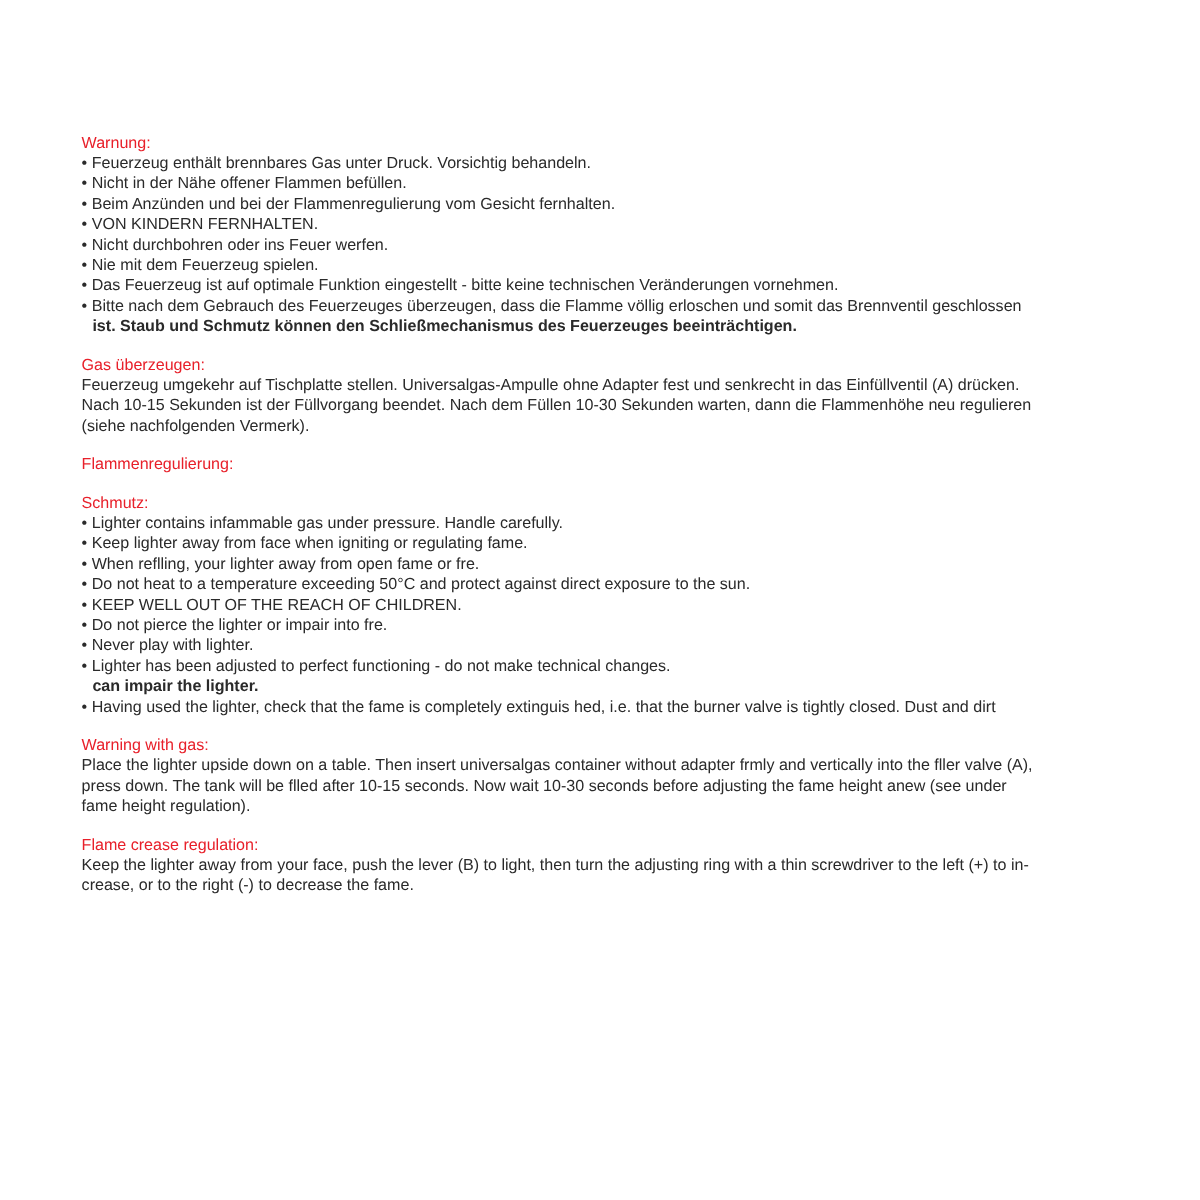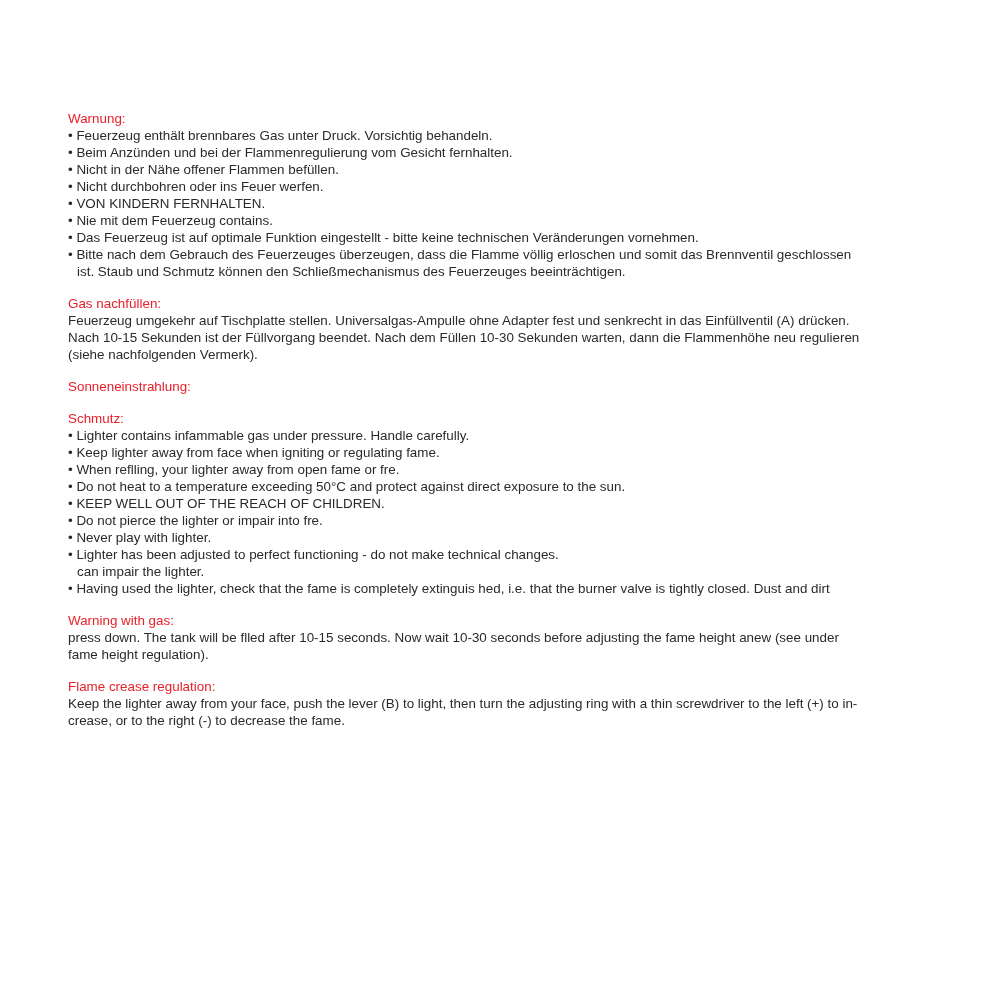--- a/index.html
+++ b/index.html
@@ -32,52 +32,53 @@
     font-size: 13.4px;
     line-height: 17px;
     font-weight: 400;
     color: #e8202a;
   }
   .line {
     white-space: pre;
   }
   .line.indent {
     padding-left: 9px;
+    font-weight: bold;
   }
 </style>
 </head>
 <body>
 
 <main class="sheet">
   <section class="section">
     <h2 class="heading">Warnung:</h2>
     <div>
         <div class="line">• Feuerzeug enthält brennbares Gas unter Druck. Vorsichtig behandeln.</div>
+        <div class="line">• Nicht in der Nähe offener Flammen befüllen.</div>
         <div class="line">• Beim Anzünden und bei der Flammenregulierung vom Gesicht fernhalten.</div>
-        <div class="line">• Nicht in der Nähe offener Flammen befüllen.</div>
+        <div class="line">• VON KINDERN FERNHALTEN.</div>
         <div class="line">• Nicht durchbohren oder ins Feuer werfen.</div>
-        <div class="line">• VON KINDERN FERNHALTEN.</div>
-        <div class="line">• Nie mit dem Feuerzeug contains.</div>
+        <div class="line">• Nie mit dem Feuerzeug spielen.</div>
         <div class="line">• Das Feuerzeug ist auf optimale Funktion eingestellt - bitte keine technischen Veränderungen vornehmen.</div>
         <div class="line">• Bitte nach dem Gebrauch des Feuerzeuges überzeugen, dass die Flamme völlig erloschen und somit das Brennventil geschlossen</div>
         <div class="line indent">ist. Staub und Schmutz können den Schließmechanismus des Feuerzeuges beeinträchtigen.</div>
       </div>
   </section>
 
   <section class="section">
-    <h2 class="heading">Gas nachfüllen:</h2>
+    <h2 class="heading">Gas überzeugen:</h2>
     <div>
         <div class="line">Feuerzeug umgekehr auf Tischplatte stellen. Universalgas-Ampulle ohne Adapter fest und senkrecht in das Einfüllventil (A) drücken.</div>
         <div class="line">Nach 10-15 Sekunden ist der Füllvorgang beendet. Nach dem Füllen 10-30 Sekunden warten, dann die Flammenhöhe neu regulieren</div>
         <div class="line">(siehe nachfolgenden Vermerk).</div>
       </div>
   </section>
 
   <section class="section">
-    <h2 class="heading">Sonneneinstrahlung:</h2>
+    <h2 class="heading">Flammenregulierung:</h2>
   </section>
 
   <section class="section">
     <h2 class="heading">Schmutz:</h2>
     <div>
         <div class="line">• Lighter contains infammable gas under pressure. Handle carefully.</div>
         <div class="line">• Keep lighter away from face when igniting or regulating fame.</div>
         <div class="line">• When reflling, your lighter away from open fame or fre.</div>
         <div class="line">• Do not heat to a temperature exceeding 50°C and protect against direct exposure to the sun.</div>
         <div class="line">• KEEP WELL OUT OF THE REACH OF CHILDREN.</div>
@@ -85,20 +86,21 @@
         <div class="line">• Never play with lighter.</div>
         <div class="line">• Lighter has been adjusted to perfect functioning - do not make technical changes.</div>
         <div class="line indent">can impair the lighter.</div>
         <div class="line">• Having used the lighter, check that the fame is completely extinguis hed, i.e. that the burner valve is tightly closed. Dust and dirt</div>
       </div>
   </section>
 
   <section class="section">
     <h2 class="heading">Warning with gas:</h2>
     <div>
+        <div class="line">Place the lighter upside down on a table. Then insert universalgas container without adapter frmly and vertically into the fller valve (A),</div>
         <div class="line">press down. The tank will be flled after 10-15 seconds. Now wait 10-30 seconds before adjusting the fame height anew (see under</div>
         <div class="line">fame height regulation).</div>
       </div>
   </section>
 
   <section class="section">
     <h2 class="heading">Flame crease regulation:</h2>
     <div>
         <div class="line">Keep the lighter away from your face, push the lever (B) to light, then turn the adjusting ring with a thin screwdriver to the left (+) to in-</div>
         <div class="line">crease, or to the right (-) to decrease the fame.</div>

